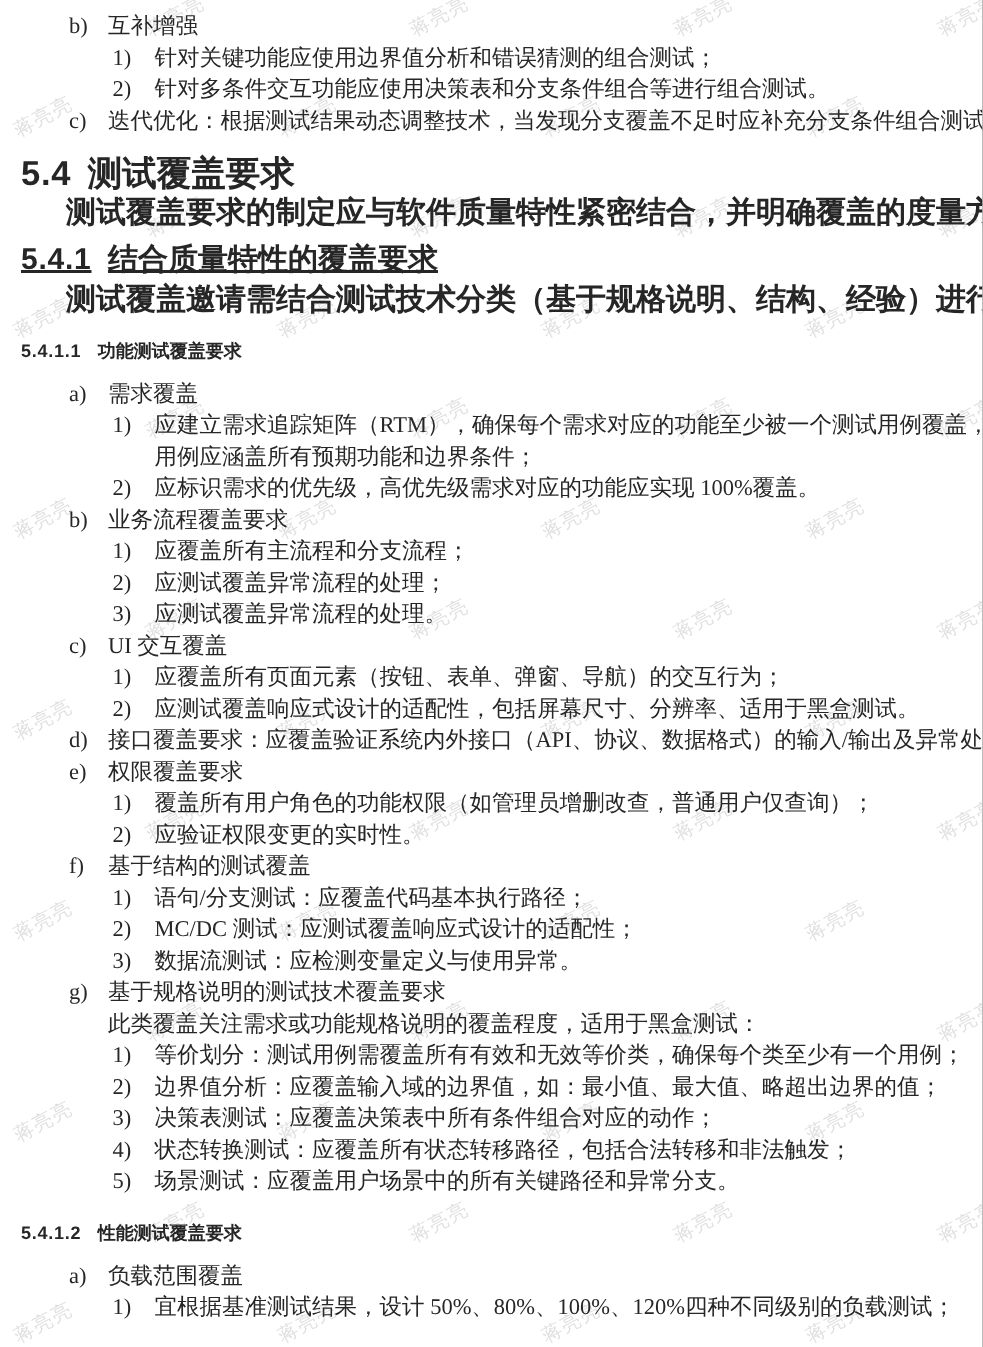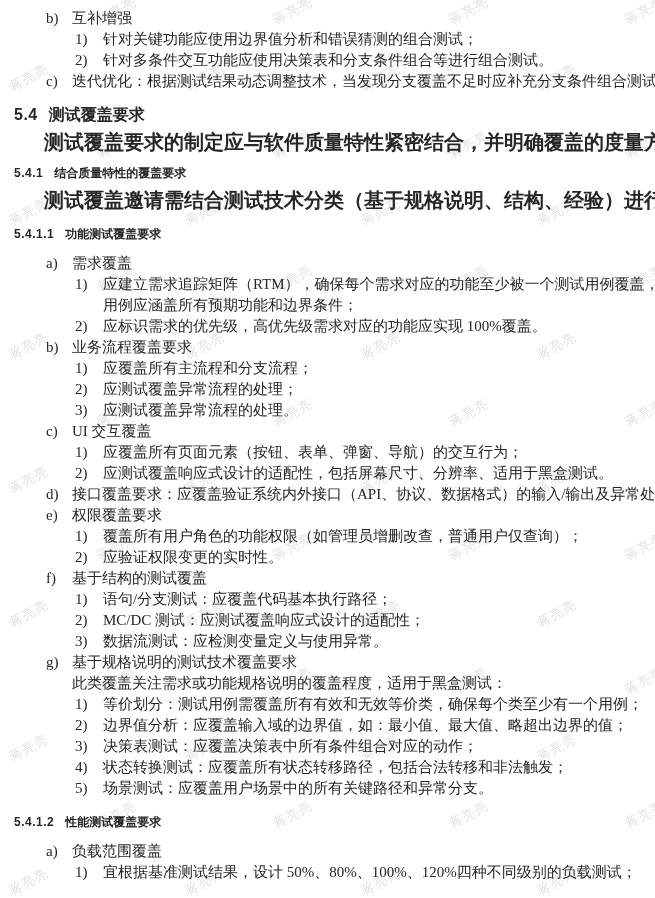--- a/index.html
+++ b/index.html
@@ -31,22 +31,22 @@
     padding-top:8px;
   }
   
   .h2,.h3,.h4{
     font-family:"Liberation Sans","DejaVu Sans",sans-serif;
     font-weight:700;
     padding-left:14px;
     line-height:20px;
     white-space:nowrap;
   }
-  .h2{font-size:16px;margin:13px 12px 7px 0;}
-  .h3{font-size:12px;margin:10px 0 7px 0;}
+  .h2{font-size:23px;margin:13px 12px 7px 0;}
+  .h3{font-size:20px;margin:10px 0 7px 0;text-decoration:underline;}
   .h4{font-size:12px;margin:13px 0 9px 0;}
   .h-num{letter-spacing:0.5px;}
   .h-title{margin-left:11px;}
   
   .para{
     font-size:20px;
     line-height:21px;
     margin:7px 0;
     padding-left:14px;
     text-indent:30px;

